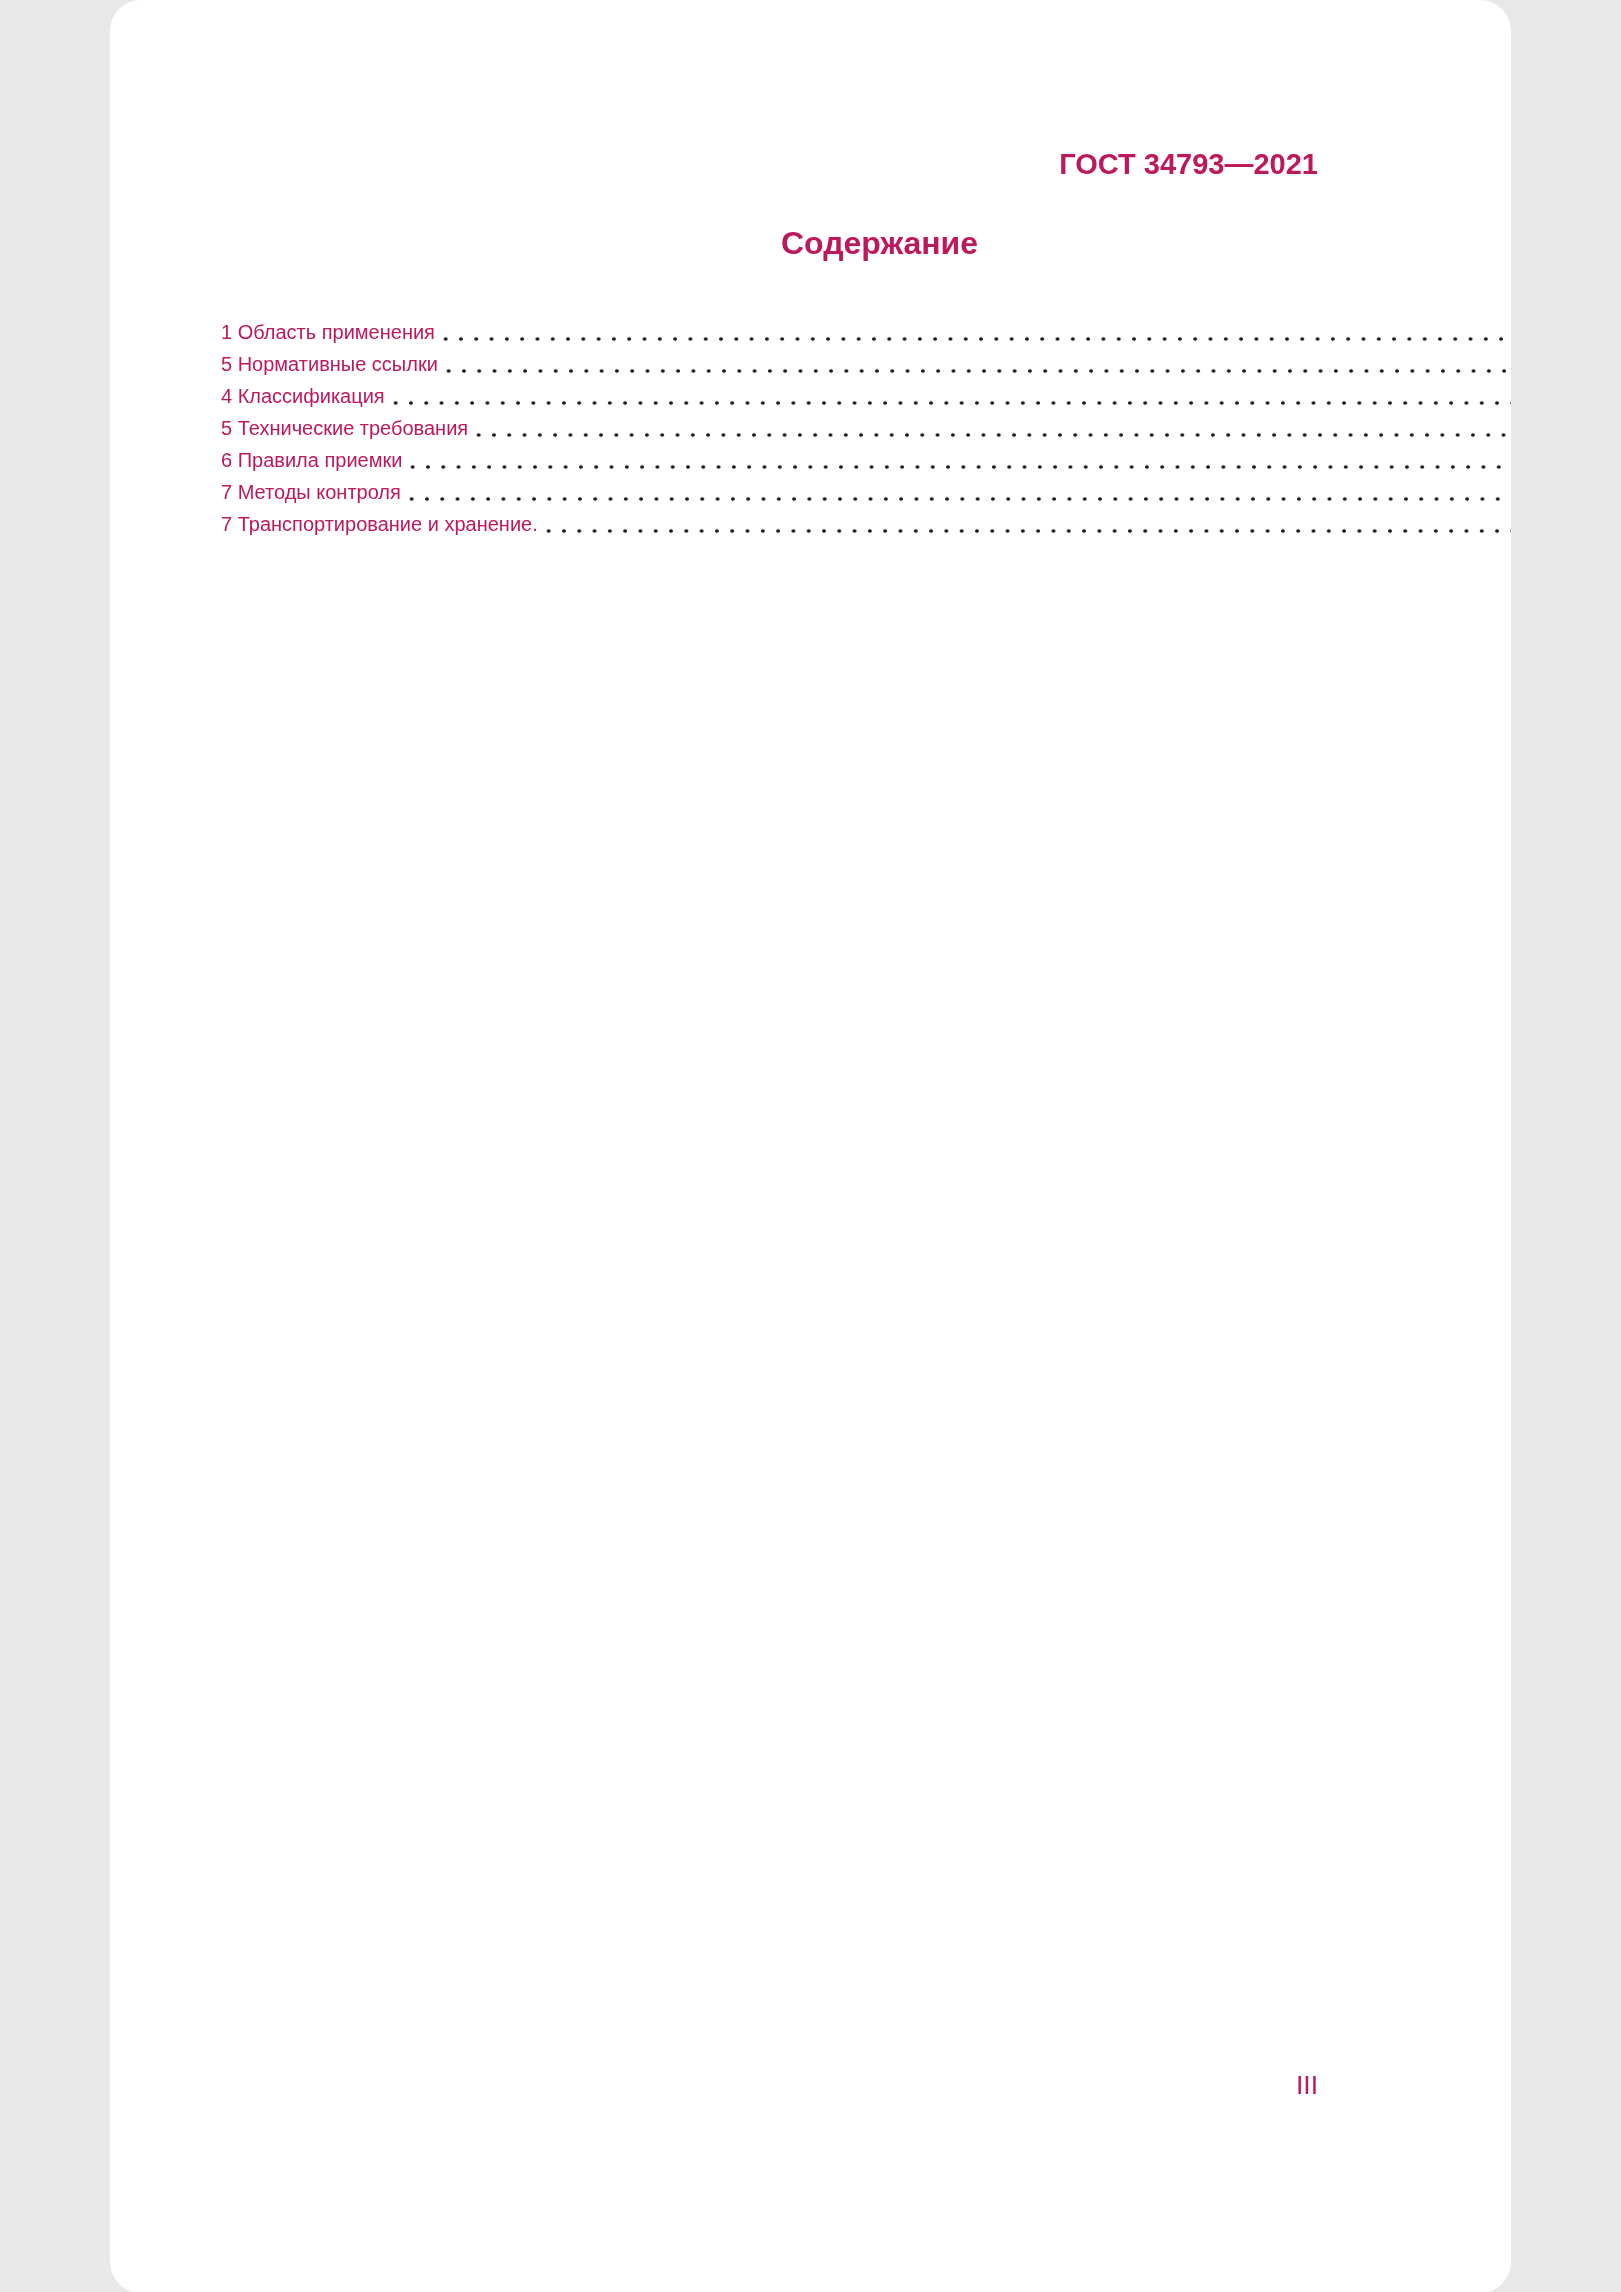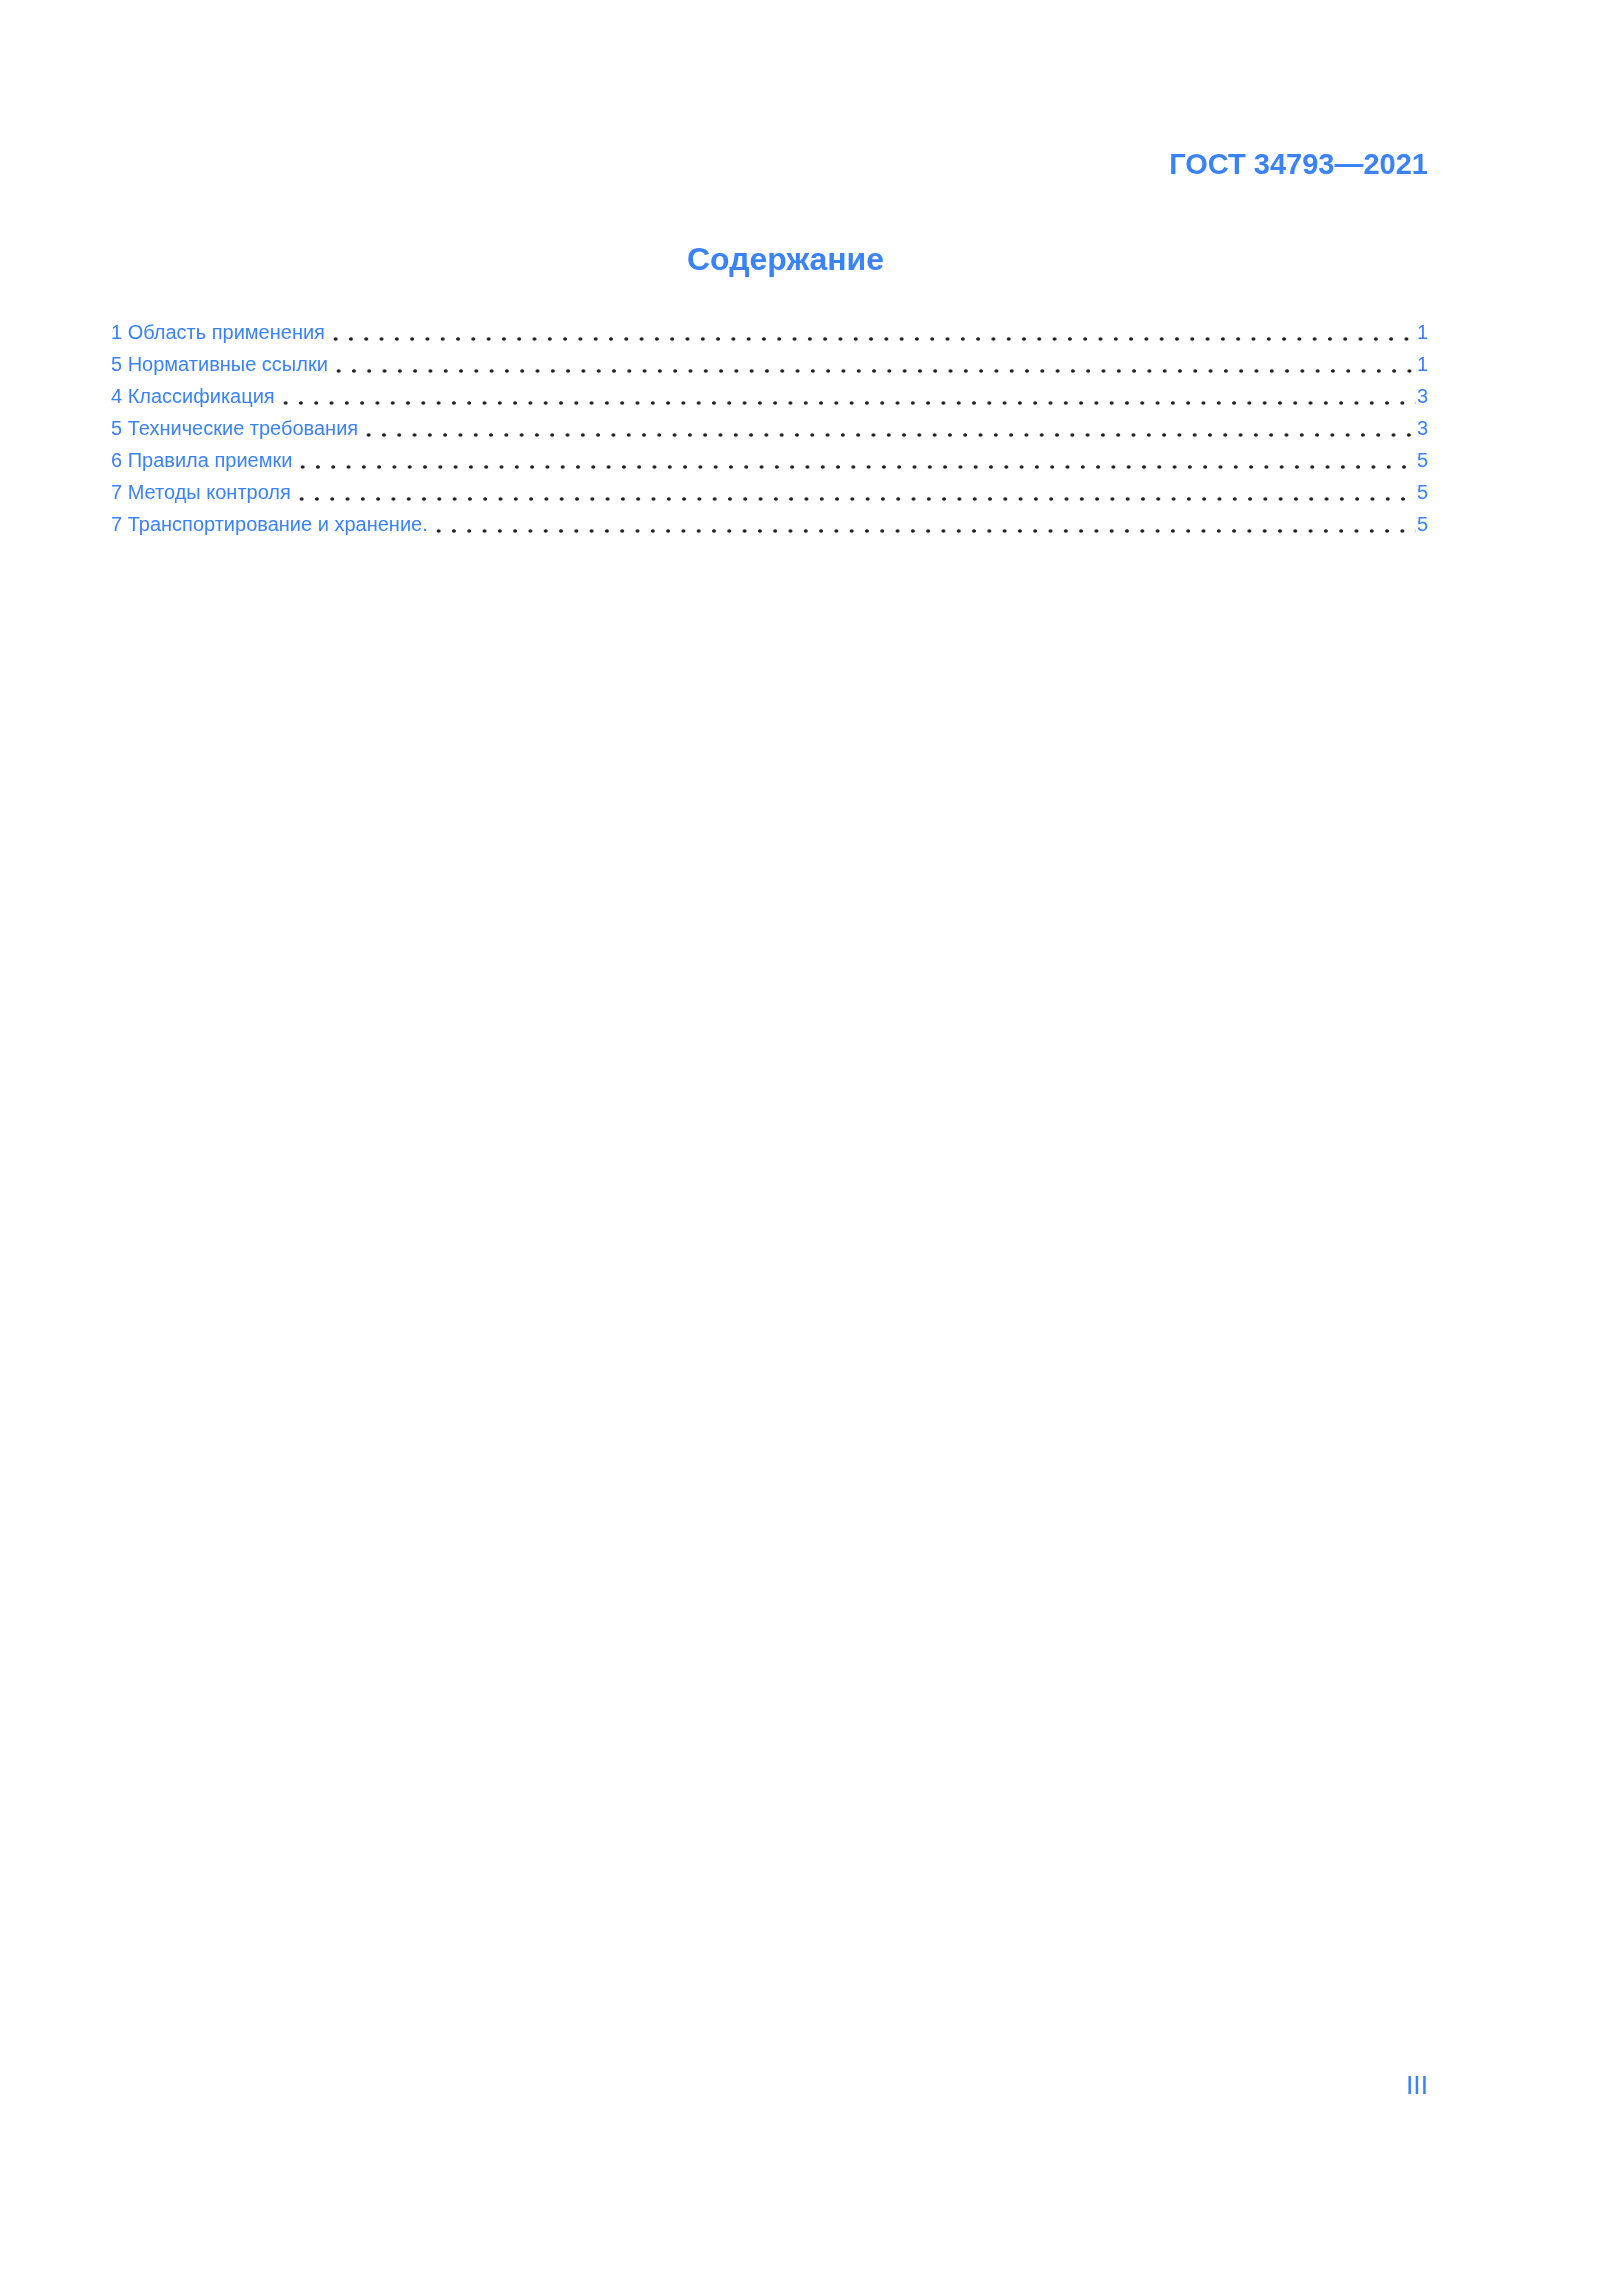--- a/index.html
+++ b/index.html
@@ -2,43 +2,44 @@
 <html><head>
 <meta charset="utf-8">
 <style>
   html, body {
     margin: 0;
     padding: 0;
     background: #e8e8e8;
   }
   .page {
     position: relative;
-    width: 1621px;
+    width: 1401px;
     height: 2293px;
     margin: 0 auto;
     background: #ffffff;
-    color: #3b82f6;
+    color: #be185d;
     font-family: "Liberation Sans", "DejaVu Sans", sans-serif;
     overflow: hidden;
+    border-radius: 31px;
   }
   .standard-designation {
     position: absolute;
     top: 150px;
     right: 193px;
     font-size: 29px;
     line-height: 1;
     font-weight: bold;
     white-space: nowrap;
   }
   .doc-title {
     position: absolute;
     top: 227px;
     left: 111px;
     width: 1317px;
-    margin: 16px;
+    margin: 0;
     font-size: 32px;
     line-height: 1;
     font-weight: bold;
     text-align: center;
   }
   .toc {
     position: absolute;
     top: 316px;
     left: 111px;
     width: 1317px;

